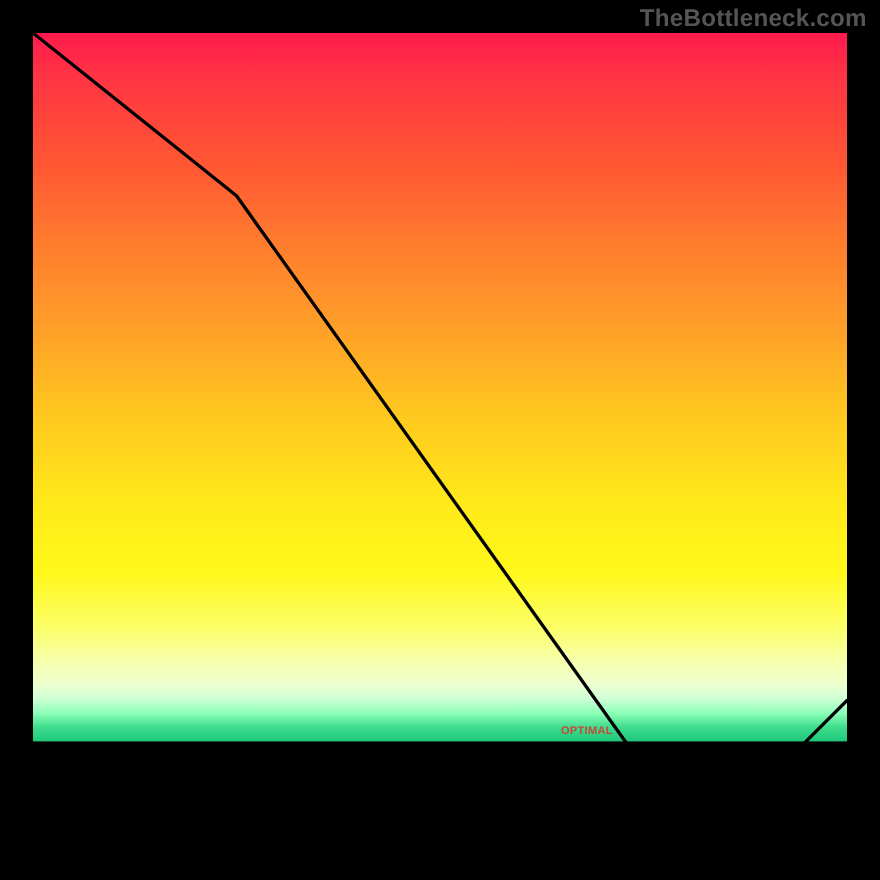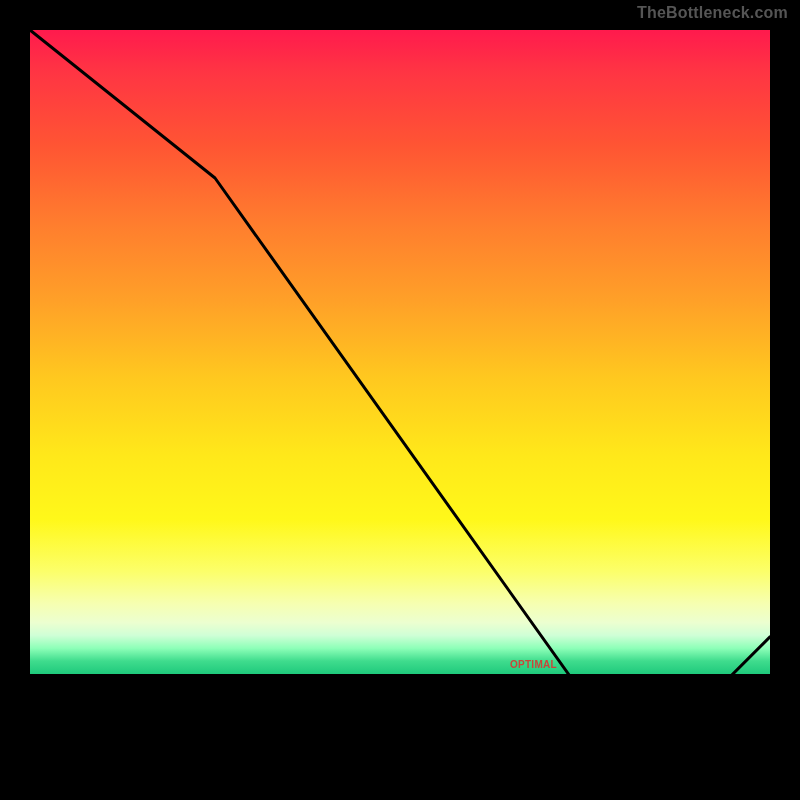--- a/index.html
+++ b/index.html
@@ -9,21 +9,21 @@
     background: #000;
     font-family: Arial, sans-serif;
     position: relative;
     overflow: hidden;
   }
   .attribution {
     position: absolute;
     top: 4px;
     right: 12px;
     color: #555;
-    font-size: 16px;
+    font-size: 22px;
     font-weight: bold;
     letter-spacing: 0.2px;
   }
   .plot-area {
     position: absolute;
     left: 30px;
     top: 30px;
     width: 740px;
     height: 644px;
     background: linear-gradient(to bottom,

